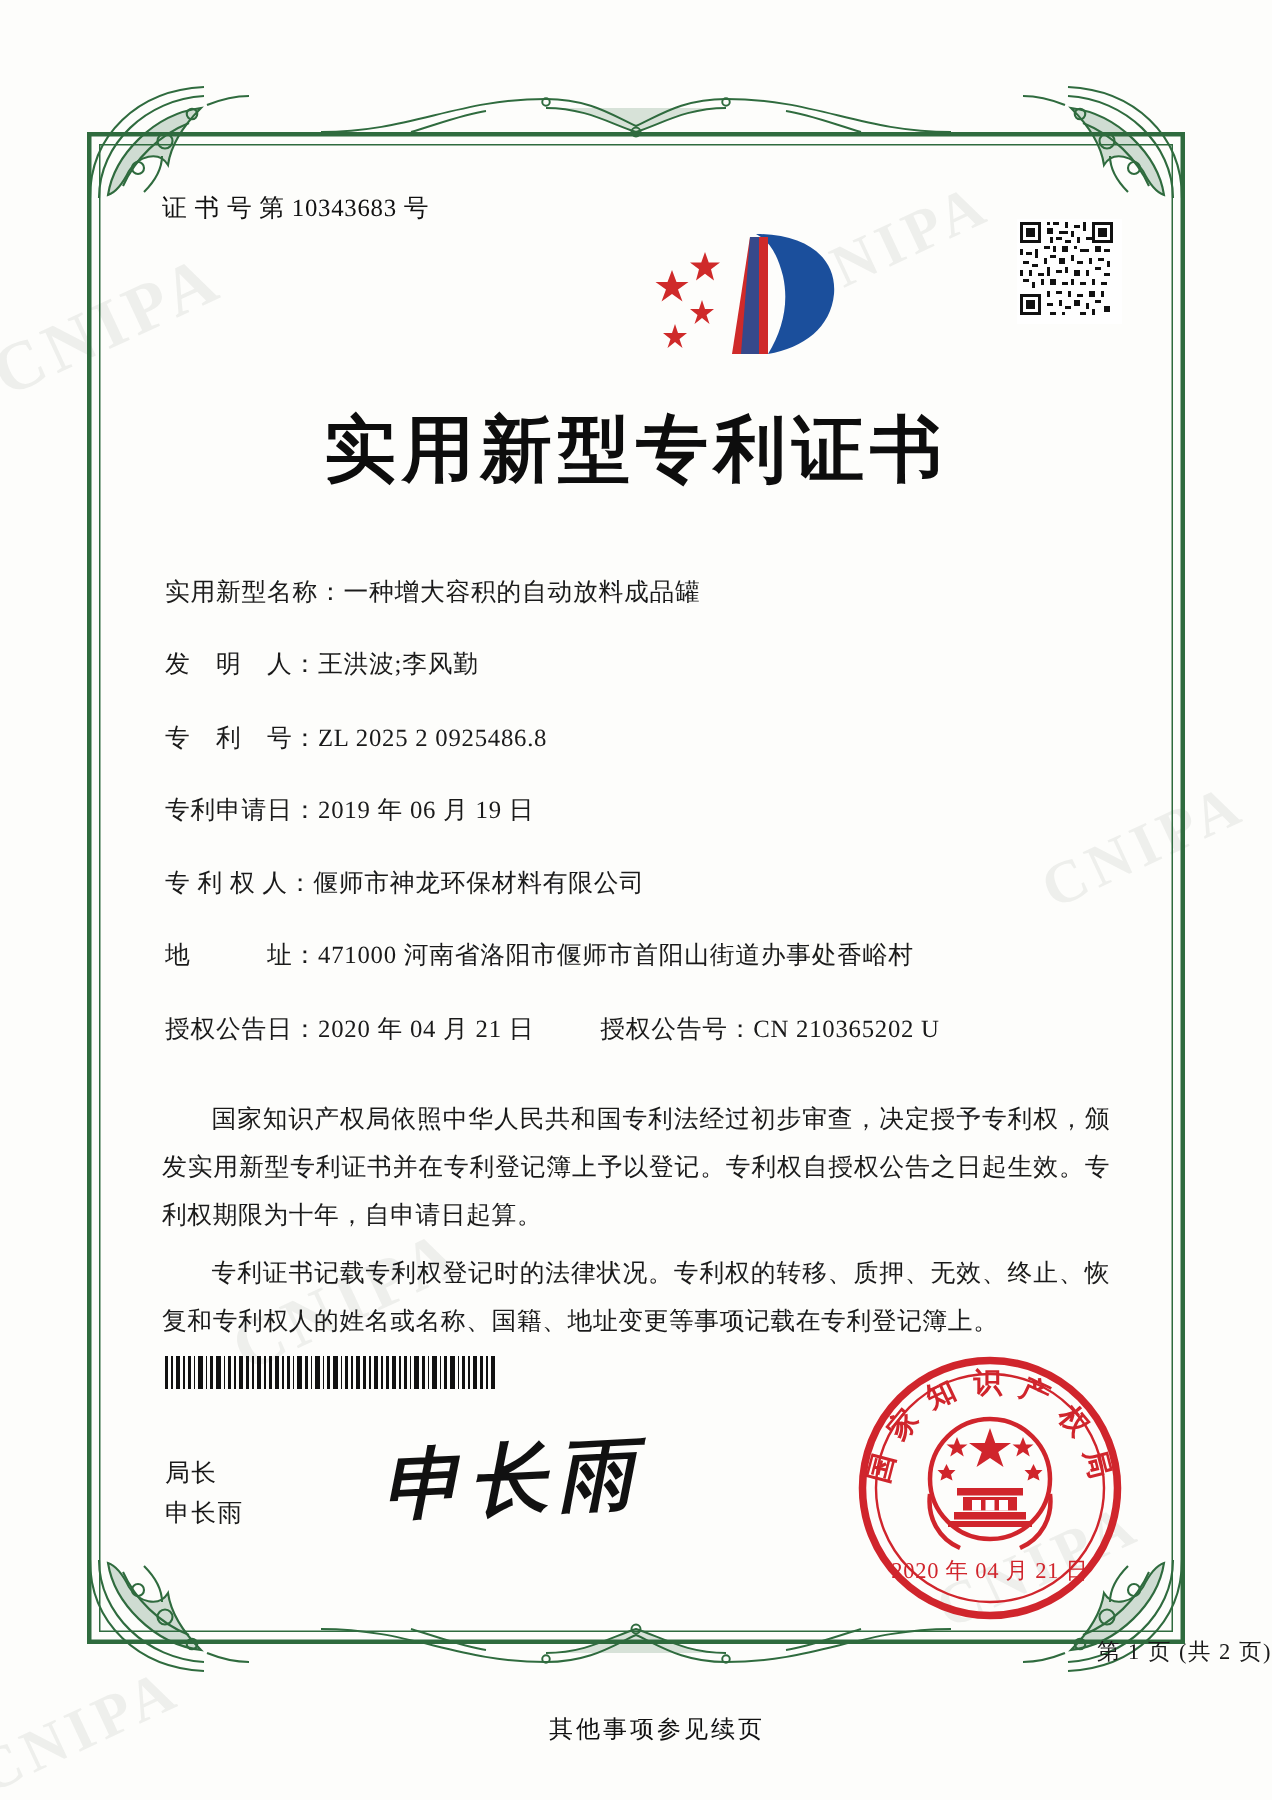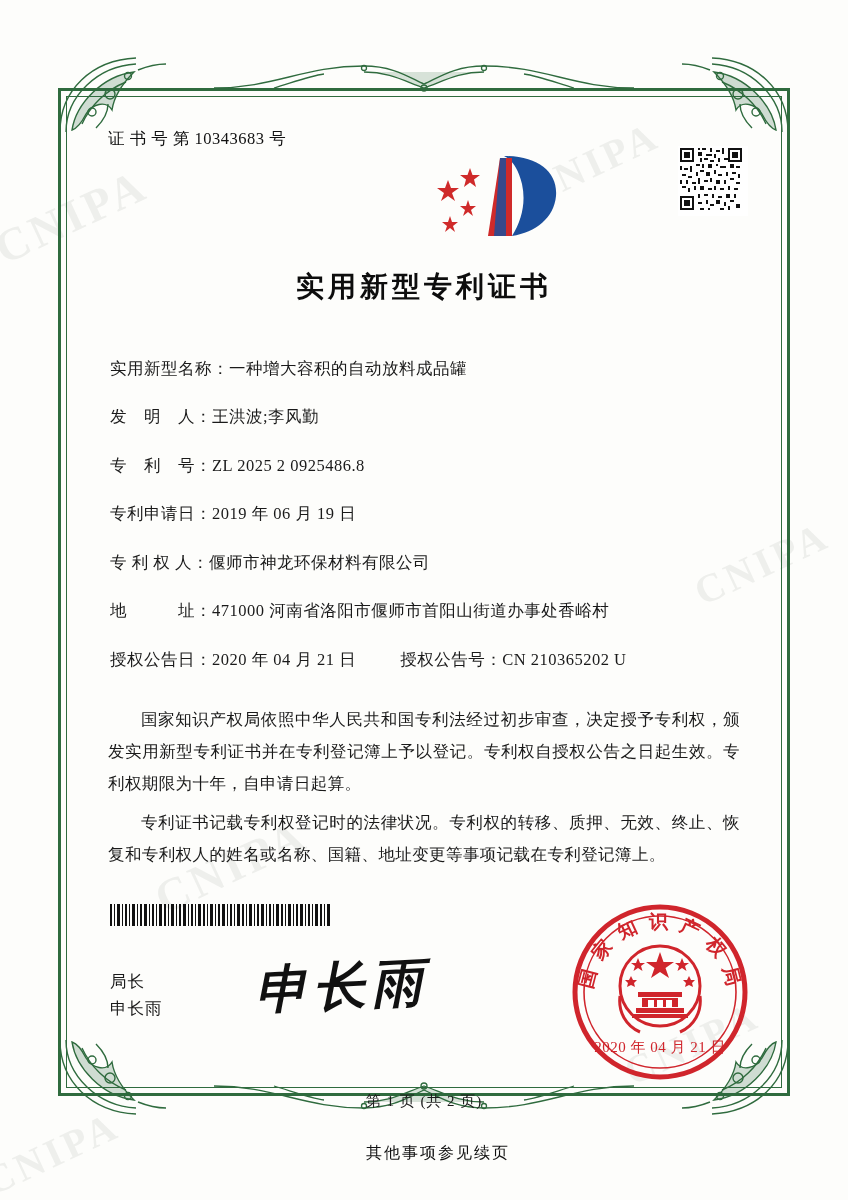--- a/index.html
+++ b/index.html
@@ -116,21 +116,21 @@
     top: 18px;
     width: 66px;
     height: 66px;
     background: #fff;
     padding: 2px;
   }
   .qr svg { display:block; }
 
   .title {
     text-align: center;
-    font-size: 28px;
+    font-size: 48px;
     font-weight: bold;
     letter-spacing: 4px;
     margin: 118px 0 0 0;
     font-family: "Liberation Serif", "DejaVu Serif", serif;
     color: #0d0d0d;
   }
 
   .fields {
     margin-top: 52px;
     padding-left: 14px;
@@ -206,21 +206,21 @@
     width: 184px;
     height: 184px;
   }
   .seal svg { display: block; }
 
   .page-num {
     position: absolute;
     left: 0;
     right: 0;
     top: 1092px;
-    text-align: center;
+    text-align: right;
     font-size: 15px;
     letter-spacing: 1px;
   }
   .footer-note {
     position: absolute;
     left: 0;
     right: 0;
     top: 1143px;
     text-align: center;
     font-size: 16px;

